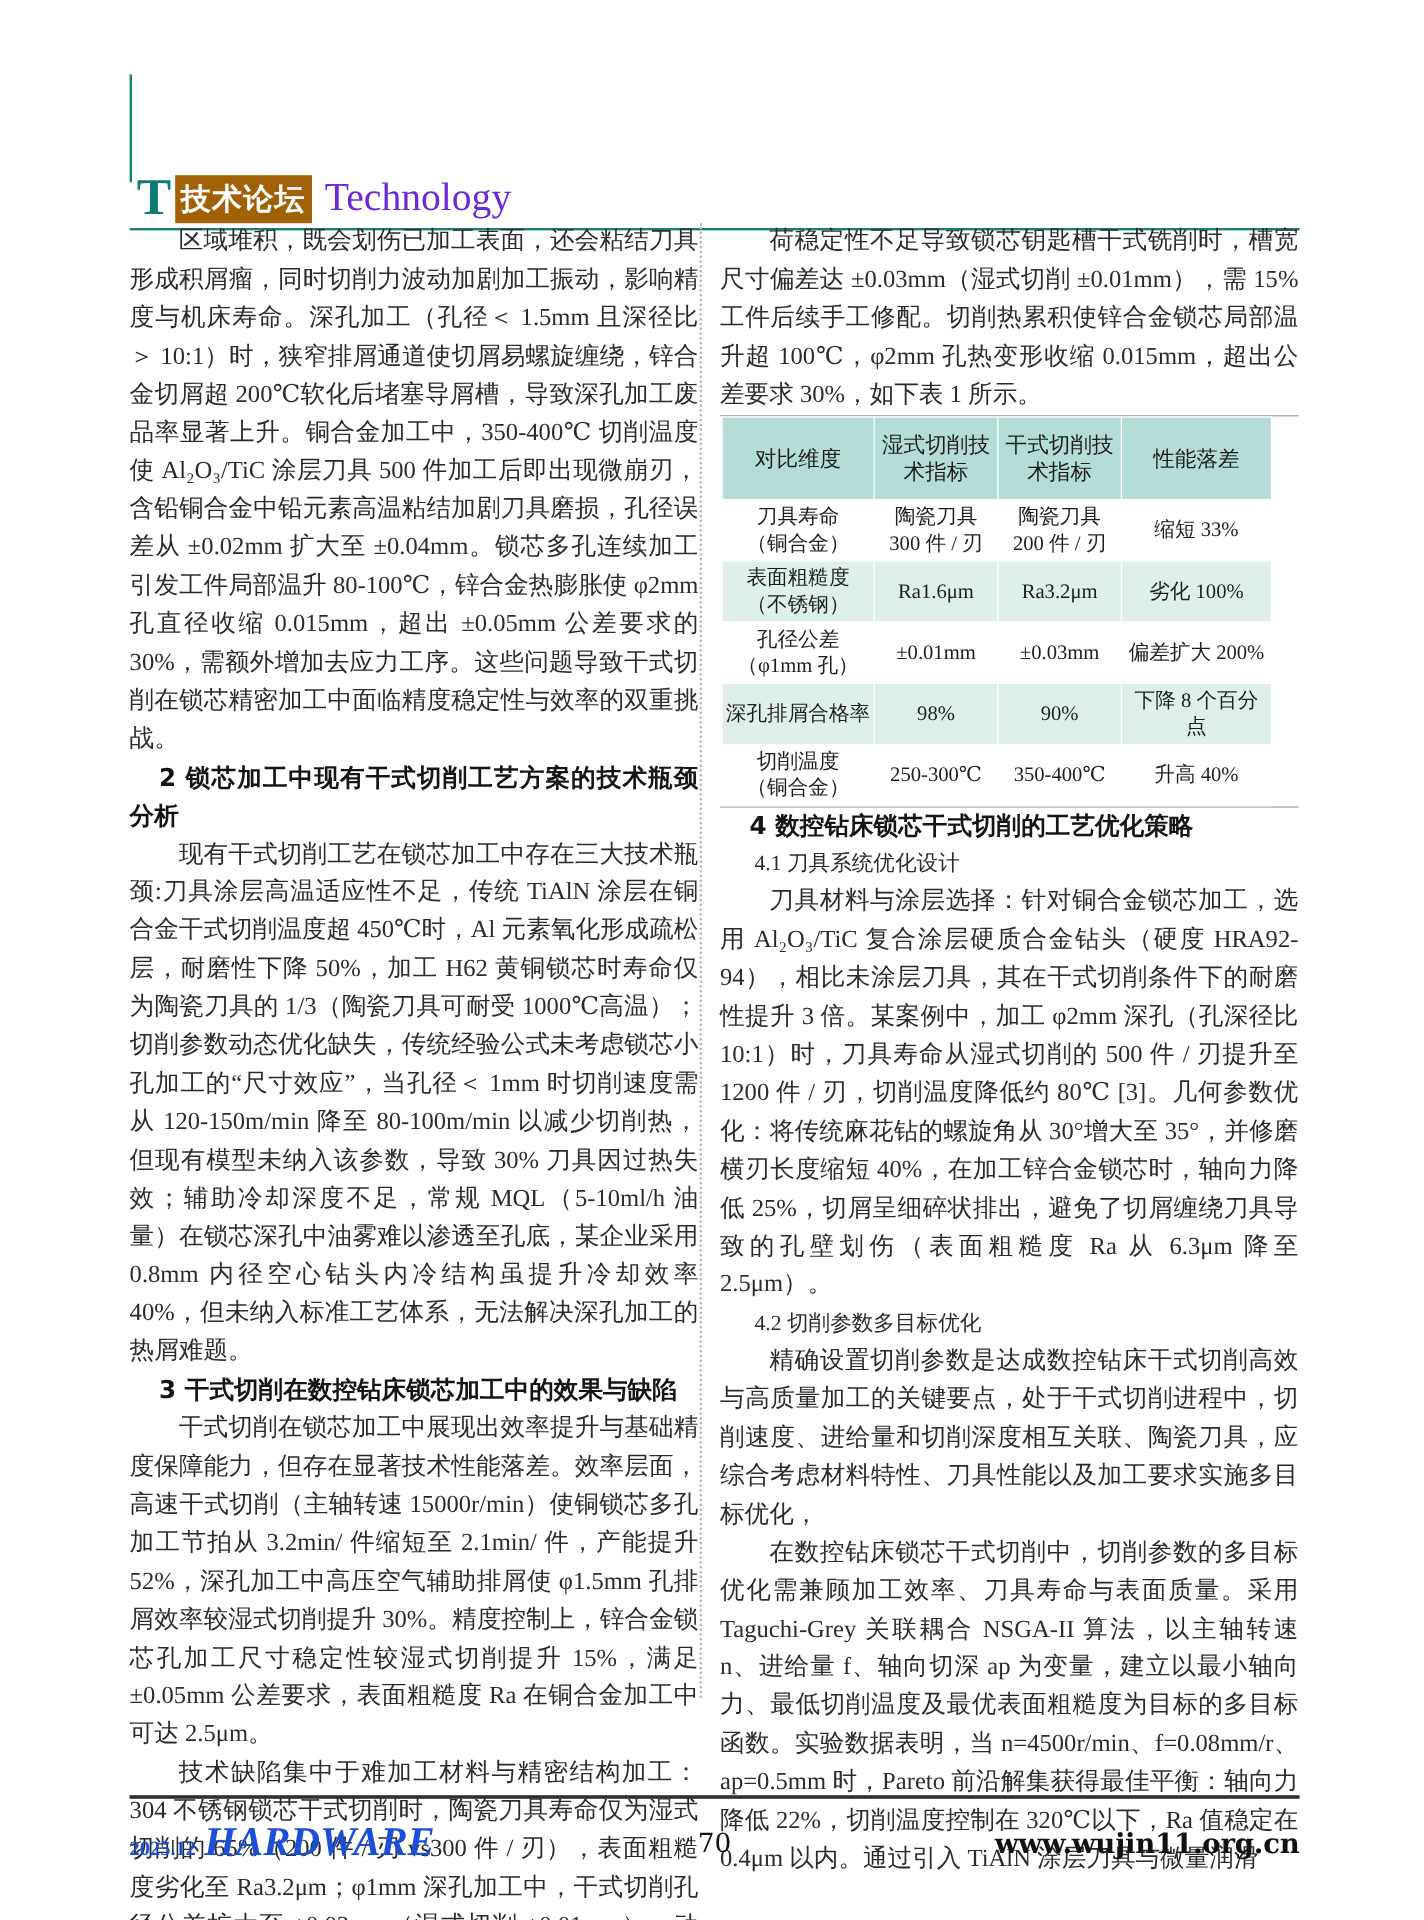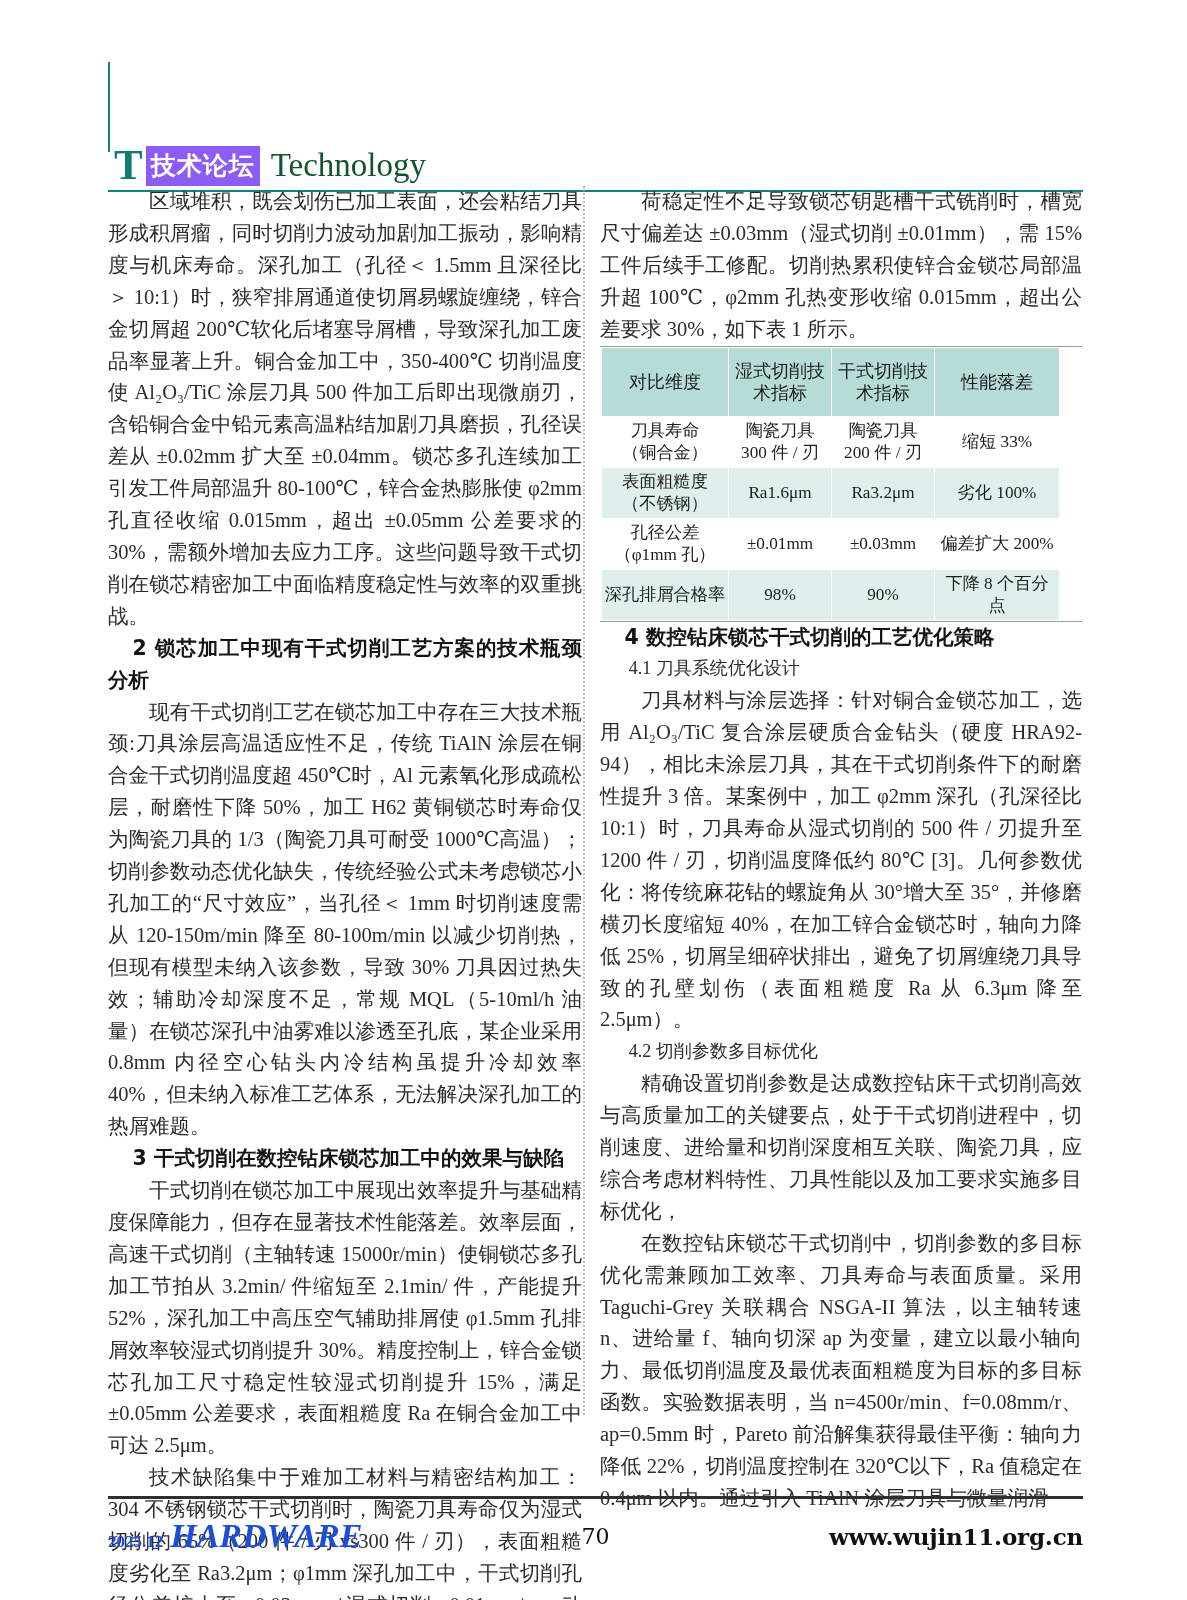--- a/index.html
+++ b/index.html
@@ -52,33 +52,33 @@
     font-family: "Liberation Serif", "DejaVu Serif", serif;
     font-size: 43px;
     font-weight: 700;
     line-height: 1;
     letter-spacing: 0px;
     padding-right: 3px;
     position: relative;
     top: -2px;
   }
   .brand-cn {
-    background: #8b5cf6;
+    background: #a16207;
     color: #ffffff;
     font-family: "DejaVu Sans", "Liberation Sans", sans-serif;
     font-size: 25px;
     font-weight: 700;
     line-height: 36px;
     padding: 2px 5px 2px 5px;
     letter-spacing: 1px;
     height: 36px;
     display: inline-block;
   }
   .brand-en {
-    color: #14532d;
+    color: #6d28d9;
     font-family: "Liberation Serif", "DejaVu Serif", serif;
     font-size: 33px;
     line-height: 1;
     padding-left: 11px;
     position: relative;
     top: -1px;
   }
   .header-hrule {
     position: absolute;
     left: 108px;
@@ -335,20 +335,35 @@
               <td>
                 <span class="cellline">98%</span>
               </td>
               <td>
                 <span class="cellline">90%</span>
               </td>
               <td>
                 <span class="cellline">下降 8 个百分点</span>
               </td>
             </tr>
+            <tr class="plain">
+              <td>
+                <span class="cellline">切削温度</span>
+                <span class="cellline">（铜合金）</span>
+              </td>
+              <td>
+                <span class="cellline">250-300℃</span>
+              </td>
+              <td>
+                <span class="cellline">350-400℃</span>
+              </td>
+              <td>
+                <span class="cellline">升高 40%</span>
+              </td>
+            </tr>
           </tbody>
       </table>
     </div>
 
     <h3 class="sec">4 数控钻床锁芯干式切削的工艺优化策略</h3>
     <h4 class="subsec">4.1 刀具系统优化设计</h4>
     <p>刀具材料与涂层选择：针对铜合金锁芯加工，选用 Al₂O₃/TiC 复合涂层硬质合金钻头（硬度 HRA92-94），相比未涂层刀具，其在干式切削条件下的耐磨性提升 3 倍。某案例中，加工 φ2mm 深孔（孔深径比 10:1）时，刀具寿命从湿式切削的 500 件 / 刃提升至 1200 件 / 刃，切削温度降低约 80℃ [3]。几何参数优化：将传统麻花钻的螺旋角从 30°增大至 35°，并修磨横刃长度缩短 40%，在加工锌合金锁芯时，轴向力降低 25%，切屑呈细碎状排出，避免了切屑缠绕刀具导致的孔壁划伤（表面粗糙度 Ra 从 6.3μm 降至 2.5μm）。</p>
     <h4 class="subsec">4.2 切削参数多目标优化</h4>
     <p>精确设置切削参数是达成数控钻床干式切削高效与高质量加工的关键要点，处于干式切削进程中，切削速度、进给量和切削深度相互关联、陶瓷刀具，应综合考虑材料特性、刀具性能以及加工要求实施多目标优化，</p>
     <p>在数控钻床锁芯干式切削中，切削参数的多目标优化需兼顾加工效率、刀具寿命与表面质量。采用 Taguchi-Grey 关联耦合 NSGA-II 算法，以主轴转速 n、进给量 f、轴向切深 ap 为变量，建立以最小轴向力、最低切削温度及最优表面粗糙度为目标的多目标函数。实验数据表明，当 n=4500r/min、f=0.08mm/r、ap=0.5mm 时，Pareto 前沿解集获得最佳平衡：轴向力降低 22%，切削温度控制在 320℃以下，Ra 值稳定在 0.4μm 以内。通过引入 TiAlN 涂层刀具与微量润滑</p>

